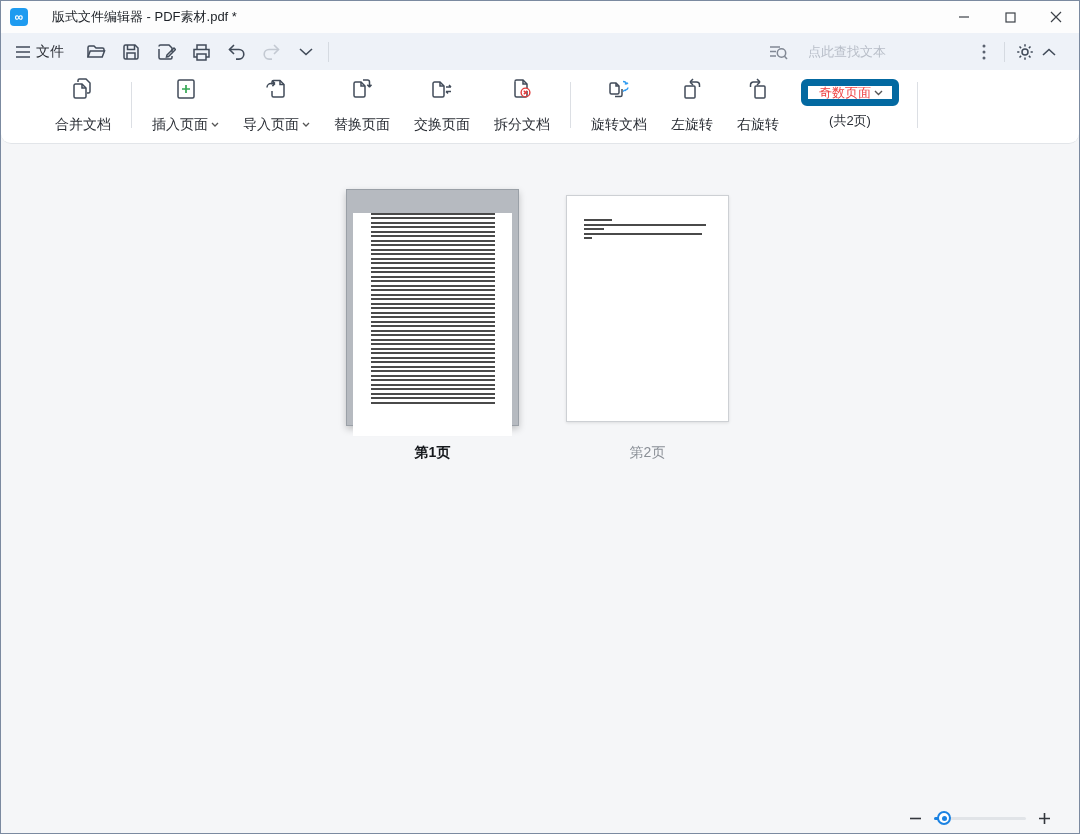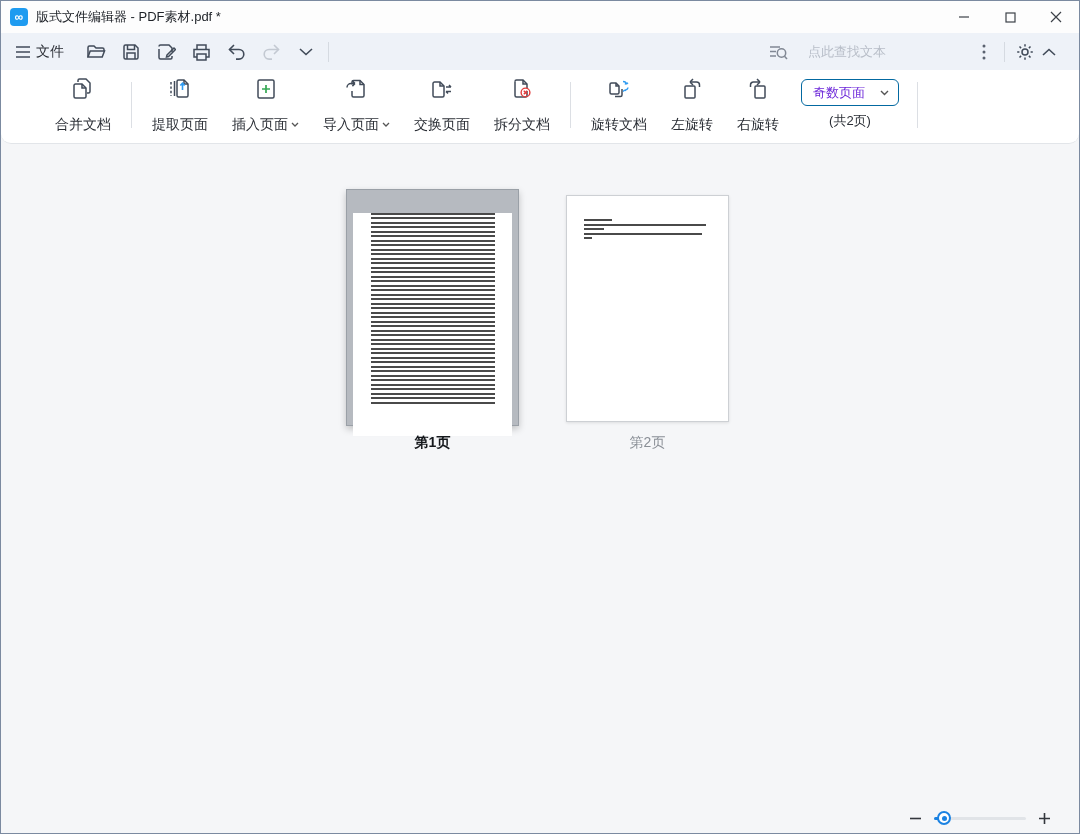--- a/index.html
+++ b/index.html
@@ -8,21 +8,21 @@
     font-family:"Liberation Sans","DejaVu Sans",sans-serif;
     background:#f5f6f8; color:#2b2f36; overflow:hidden;
     border:1px solid #7b8aa0;
   }
   svg { display:block; }
 
   
   .titlebar { height:32px; background:#fdfdfd; display:flex; align-items:center; padding-left:9px; }
   .app-logo { width:18px; height:18px; border-radius:4px; background:#1e9bf0; color:#fff;
     display:flex; align-items:center; justify-content:center; font-size:12px; font-weight:bold; }
-  .app-title { margin-left:8px; font-size:13px; color:#1d2127; }
+  .app-title { margin-left:24px; font-size:13px; color:#1d2127; }
   .win-controls { margin-left:auto; display:flex; height:32px; }
   .win-btn { width:46px; height:32px; display:flex; align-items:center; justify-content:center; color:#3c4148; }
 
   
   .menubar { height:37px; background:#eef2f8; display:flex; align-items:center; padding:0 18px 0 10px; }
   .file-btn { display:flex; align-items:center; gap:5px; font-size:14px; color:#2b2f36; padding:4px 4px; cursor:default; }
   .qa-icons { display:flex; align-items:center; gap:7px; margin-left:14px; }
   .qa-btn { width:28px; height:26px; display:flex; align-items:center; justify-content:center; border-radius:4px; }
   .v-div { width:1px; height:20px; background:#d5dae1; margin:0 8px; }
   .tabs { display:flex; align-items:center; gap:24px; margin-left:8px; }
@@ -37,35 +37,35 @@
   .mini-btn { width:24px; height:24px; display:flex; align-items:center; justify-content:center; }
 
   
   .ribbon { height:74px; background:#ffffff; border-bottom:1px solid #e2e5e9;
     border-radius:0 0 10px 10px; display:flex; align-items:center; padding:2px 10px 6px 44px; }
   .rgroup { display:flex; align-items:center; gap:4px; }
   .rb { display:flex; flex-direction:column; align-items:center; gap:14px; padding:4px 10px; border-radius:6px; cursor:default; }
   .rb .lbl { font-size:14px; color:#2b2f36; white-space:nowrap; display:flex; align-items:center; gap:3px; }
   .g-div { width:1px; height:46px; background:#dcdfe4; margin:0 10px; }
   .dd-col { display:flex; flex-direction:column; align-items:center; gap:6px; margin:0 8px; }
-  .dd-box { width:98px; height:27px; border:1px solid #0369a1; border-radius:6px; background:#fff;
-    display:flex; align-items:center; justify-content:space-between; padding:0 9px 0 11px; font-size:13px; color:#6d28d9; }
+  .dd-box { width:98px; height:27px; border:7px solid #0369a1; border-radius:6px; background:#fff;
+    display:flex; align-items:center; justify-content:space-between; padding:0 9px 0 11px; font-size:13px; color:#ef4444; }
   .dd-note { font-size:13px; color:#2b2f36; }
 
   
   .canvas { position:relative; height:689px; background:#f5f6f8; }
   .thumb1 { position:absolute; left:345px; top:45px; width:173px; height:237px;
     background:#b6bac0; border:1px solid #9aa0a7; box-shadow:0 3px 7px rgba(0,0,0,.22); padding:6px; }
   .thumb1 .page { width:100%; height:100%; background:#fff; }
   .t1-text { margin:17px auto 0; width:124px; height:191px;
     background:repeating-linear-gradient(#4a4a4a 0px, #4a4a4a 1.7px, transparent 1.7px, transparent 4.5px); }
   .thumb2 { position:absolute; left:565px; top:51px; width:163px; height:227px;
     background:#fff; border:1px solid #cdd0d4; box-shadow:0 1px 3px rgba(0,0,0,.10); padding:23px 0 0 17px; }
   .t2-line { height:2px; background:#4a4a4a; margin-bottom:2.6px; }
-  .pg-label { position:absolute; top:290px; width:173px; text-align:center; font-size:14px; }
+  .pg-label { position:absolute; top:300px; width:173px; text-align:center; font-size:14px; }
   .pg-label.sel { left:345px; font-weight:bold; color:#15181c; }
   .pg-label.uns { left:560px; color:#8a8f96; }
 
   
   .zoombar { position:absolute; right:28px; bottom:8px; display:flex; align-items:center; gap:12px; }
   .zslider { position:relative; width:92px; height:14px; display:flex; align-items:center; }
   .ztrack { position:absolute; left:0; right:0; height:3px; border-radius:2px; background:#e1e4e8; }
   .zfill { position:absolute; left:0; width:9px; height:3px; border-radius:2px; background:#1b82e2; }
   .zhandle { position:absolute; left:3px; width:14px; height:14px; border-radius:50%;
     background:#fff; border:2px solid #1b82e2; display:flex; align-items:center; justify-content:center; }
@@ -193,30 +193,20 @@
         <path d="M12 8v4h4"></path>
         </svg>
       <span class="lbl">合并文档</span>
     </div>
   </div>
 
   <div class="g-div"></div>
 
   <div class="rgroup">
     <div class="rb">
-      <svg width="26" height="26" viewBox="0 0 26 26" fill="none" stroke="#414b59" stroke-width="1.5">
-        <path d="M4 6v14" stroke-dasharray="2.4 2"></path>
-        <path d="M7.5 5v15"></path>
-        <path d="M10 5.5A1.5 1.5 0 0 1 11.5 4H17l4 4v11.5a1.5 1.5 0 0 1-1.5 1.5h-8A1.5 1.5 0 0 1 10 19.5z"></path>
-        <path d="M17 4v4h4"></path>
-        <path d="M15.5 14V7.5 M13.3 9.5l2.2-2.3 2.2 2.3" stroke="#2f9bf2" stroke-width="1.6"></path>
-        </svg>
-      <span class="lbl">提取页面</span>
-    </div>
-    <div class="rb">
       <svg width="26" height="26" viewBox="0 0 26 26" fill="none" stroke-width="1.5">
         <rect x="5" y="4" width="16" height="18" rx="1.5" stroke="#414b59"></rect>
         <path d="M13 9v8 M9 13h8" stroke="#35a854" stroke-width="1.7"></path>
         </svg>
       <span class="lbl">
         <span>插入页面</span>
         <svg width="8" height="5" viewBox="0 0 8 5" fill="none" stroke="#555" stroke-width="1.3">
             <path d="M1 1l3 3 3-3"></path>
           </svg>
       </span>
@@ -226,20 +216,28 @@
         <path d="M8 8.5V6a1.5 1.5 0 0 1 1.5-1.5H16l4 4v11a1.5 1.5 0 0 1-1.5 1.5h-9A1.5 1.5 0 0 1 8 19.5V15"></path>
         <path d="M16 4.5v4h4"></path>
         <path d="M3 11.5c0-2.2 1.8-4 4-4h4 M11 7.5l-2.6-2.6 M11 7.5l-2.6 2.6"></path>
         </svg>
       <span class="lbl">
         <span>导入页面</span>
         <svg width="8" height="5" viewBox="0 0 8 5" fill="none" stroke="#555" stroke-width="1.3">
             <path d="M1 1l3 3 3-3"></path>
           </svg>
       </span>
+    </div>
+    <div class="rb">
+      <svg width="26" height="26" viewBox="0 0 26 26" fill="none" stroke="#414b59" stroke-width="1.5">
+        <path d="M5 7.5A1.5 1.5 0 0 1 6.5 6H12l4 4v9.5a1.5 1.5 0 0 1-1.5 1.5h-8A1.5 1.5 0 0 1 5 19.5z"></path>
+        <path d="M12 6v4h4"></path>
+        <path d="M14 4h4.5a2 2 0 0 1 2 2v5 M20.5 11l-2.2-2.2 M20.5 11l2-2.2"></path>
+        </svg>
+      <span class="lbl">替换页面</span>
     </div>
     <div class="rb">
       <svg width="26" height="26" viewBox="0 0 26 26" fill="none" stroke="#414b59" stroke-width="1.5">
         <path d="M4 7.5A1.5 1.5 0 0 1 5.5 6H11l4 4v9.5a1.5 1.5 0 0 1-1.5 1.5h-8A1.5 1.5 0 0 1 4 19.5z"></path>
         <path d="M11 6v4h4"></path>
         <path d="M17 11h5 M22 11l-2-2 M17 15.5h5 M17 15.5l2 2"></path>
         </svg>
       <span class="lbl">交换页面</span>
     </div>
     <div class="rb">

